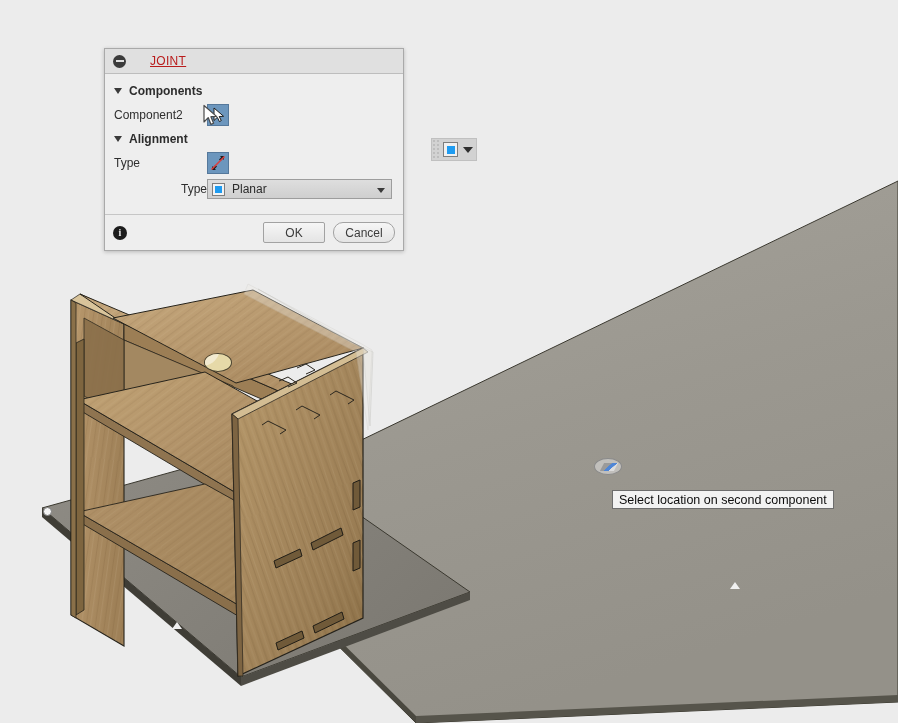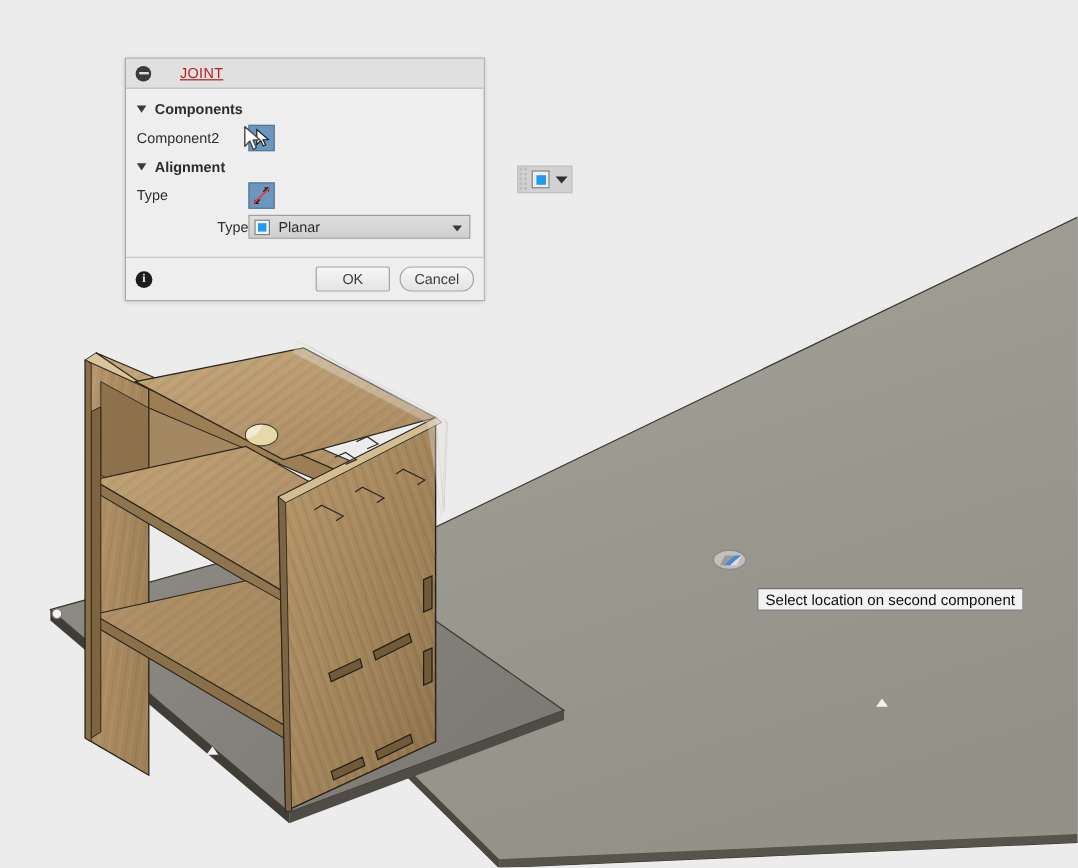--- a/index.html
+++ b/index.html
@@ -220,21 +220,21 @@
     margin-left: 5px;
     width: 0; height: 0;
     border-left: 5px solid transparent;
     border-right: 5px solid transparent;
     border-top: 6px solid #2f2f2f;
   }
 
   
   #tooltip {
     position: absolute;
-    left: 631px; top: 490px;
+    left: 612px; top: 490px;
     height: 19px;
     padding: 0 6px;
     background: #f2f2f2;
     border: 1px solid #6d6d6d;
     font-size: 12.5px;
     color: #0d0d0d;
     display: flex;
     align-items: center;
     white-space: nowrap;
     box-sizing: border-box;

